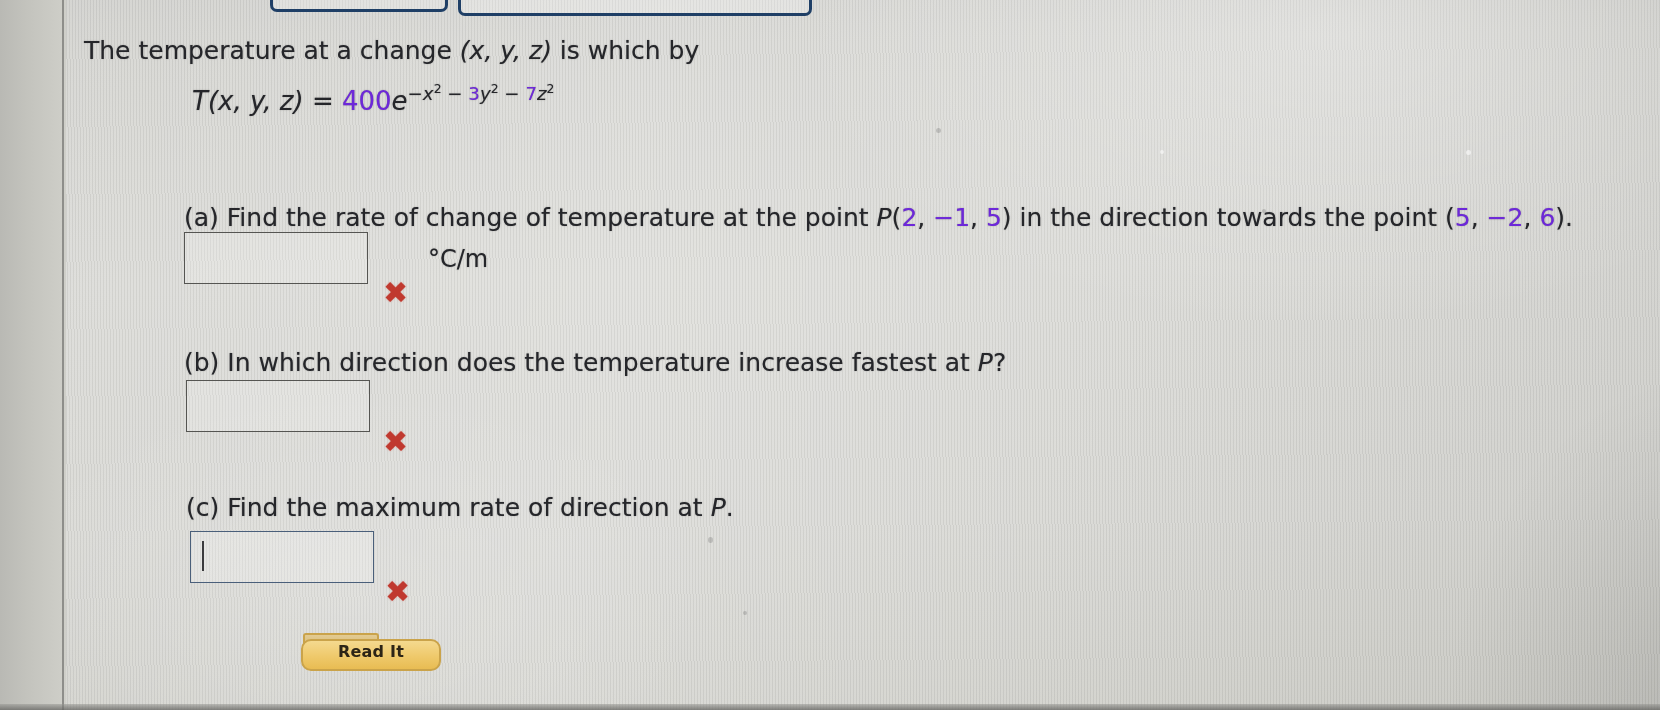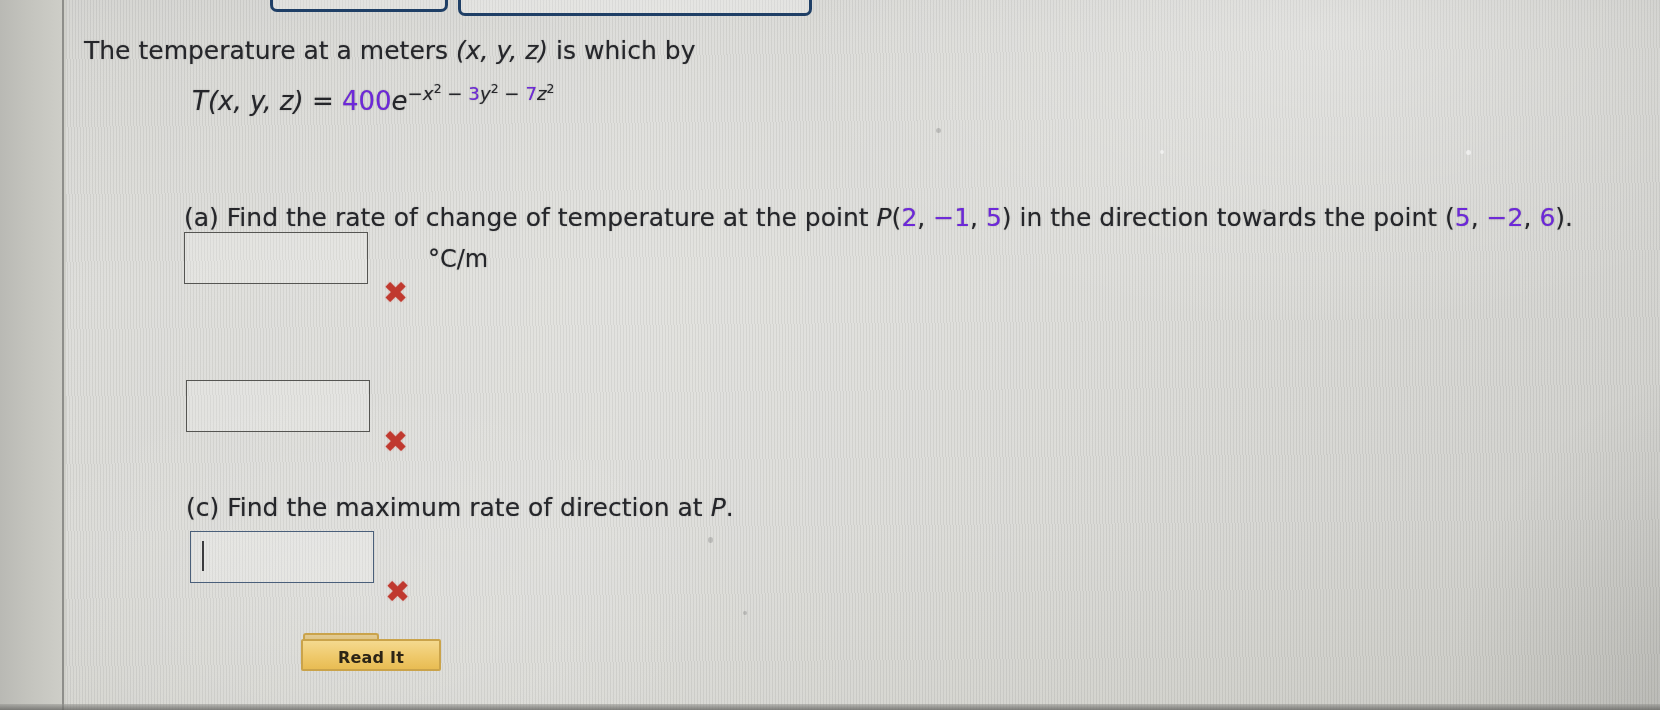--- a/index.html
+++ b/index.html
@@ -168,26 +168,26 @@
     font-weight: bold;
     color: #8a6a24;
     text-shadow: 0 0 1.5px rgba(138,106,36,0.5);
     letter-spacing: 0.3px;
   }
   .read-it {
     position: absolute;
     box-sizing: border-box;
     background: linear-gradient(180deg, #f4d98f 0%, #efc96b 55%, #e8bc53 100%);
     border: 2px solid #caa34a;
-    border-radius: 2px;
+    border-radius: 10px;
     color: #2c2416;
     font-size: 16px;
     font-weight: bold;
     text-align: center;
-    padding-top: 7px;
+    padding-top: 1px;
     letter-spacing: 0.2px;
   }
   .read-it-tab {
     position: absolute;
     background: linear-gradient(180deg, #e3cb92, #d9bd79);
     border: 2px solid #caa34a;
     border-bottom: none;
     border-radius: 3px 3px 0 0;
   }
 
@@ -212,40 +212,43 @@
 
   <div id="screen"></div>
 
   <div id="chrome-a" class="top-chrome"></div>
   <div id="chrome-b" class="top-chrome"></div>
   <div id="chrome-c" class="top-chrome"></div>
 
   <div class="content">
 
     <div class="line" style="left:84px; top:36px;">
-      <span>The temperature at a meters </span><span class="mathvar">(x, y, z)</span><span> is which by</span>
+      <span>The temperature at a change </span><span class="mathvar">(x, y, z)</span><span> is which by</span>
     </div>
 
     <div class="line" style="left:192px; top:86px; font-size:26px;">
       <span class="mathvar">T(x, y, z)</span>
       <span>=</span>
       <span class="red">400</span><span class="mathvar">e</span><span class="expo"><span>−</span><span class="mathvar">x</span><sup class="ex">2</sup> <span>−</span> <span class="red">3</span><span class="mathvar">y</span><sup class="ex">2</sup> <span>−</span> <span class="red">7</span><span class="mathvar">z</span><sup class="ex">2</sup></span>
     </div>
 
 
     <div class="line" style="left:184px; top:203px;">
       <span>(a)</span><span> Find the </span><span class="it">rate of change</span><span> of temperature at the point </span><span class="mathvar">P</span><span>(</span><span class="red">2</span><span>, </span><span class="red">−1</span><span>, </span><span class="red">5</span><span>)</span><span> in the </span><span class="it">direction</span><span> towards the point </span><span>(</span><span class="red">5</span><span>, </span><span class="red">−2</span><span>, </span><span class="red">6</span><span>).</span>
     </div>
 
     <div class="answer-box" style="left:184px; top:232px; width:184px; height:52px;" placeholder=""></div>
 
     <div class="line" style="left:428px; top:245px; font-size:24px;">°C/m</div>
 
     <div class="xmark" style="left:383px; top:275px;">✖</div>
 
+    <div class="line" style="left:184px; top:348px;">
+      <span>(b)</span><span> In which direction does the temperature increase fastest at </span><span class="mathvar">P</span><span>?</span>
+    </div>
 
     <div class="answer-box" style="left:186px; top:380px; width:184px; height:52px;" placeholder=""></div>
 
     <div class="xmark" style="left:383px; top:424px;">✖</div>
 
     <div class="line" style="left:186px; top:493px;">
       <span>(c)</span><span> Find the maximum rate of direction at </span><span class="mathvar">P</span><span>.</span>
     </div>
 
     <div class="answer-box focused" style="left:190px; top:531px; width:184px; height:52px;" placeholder="">

